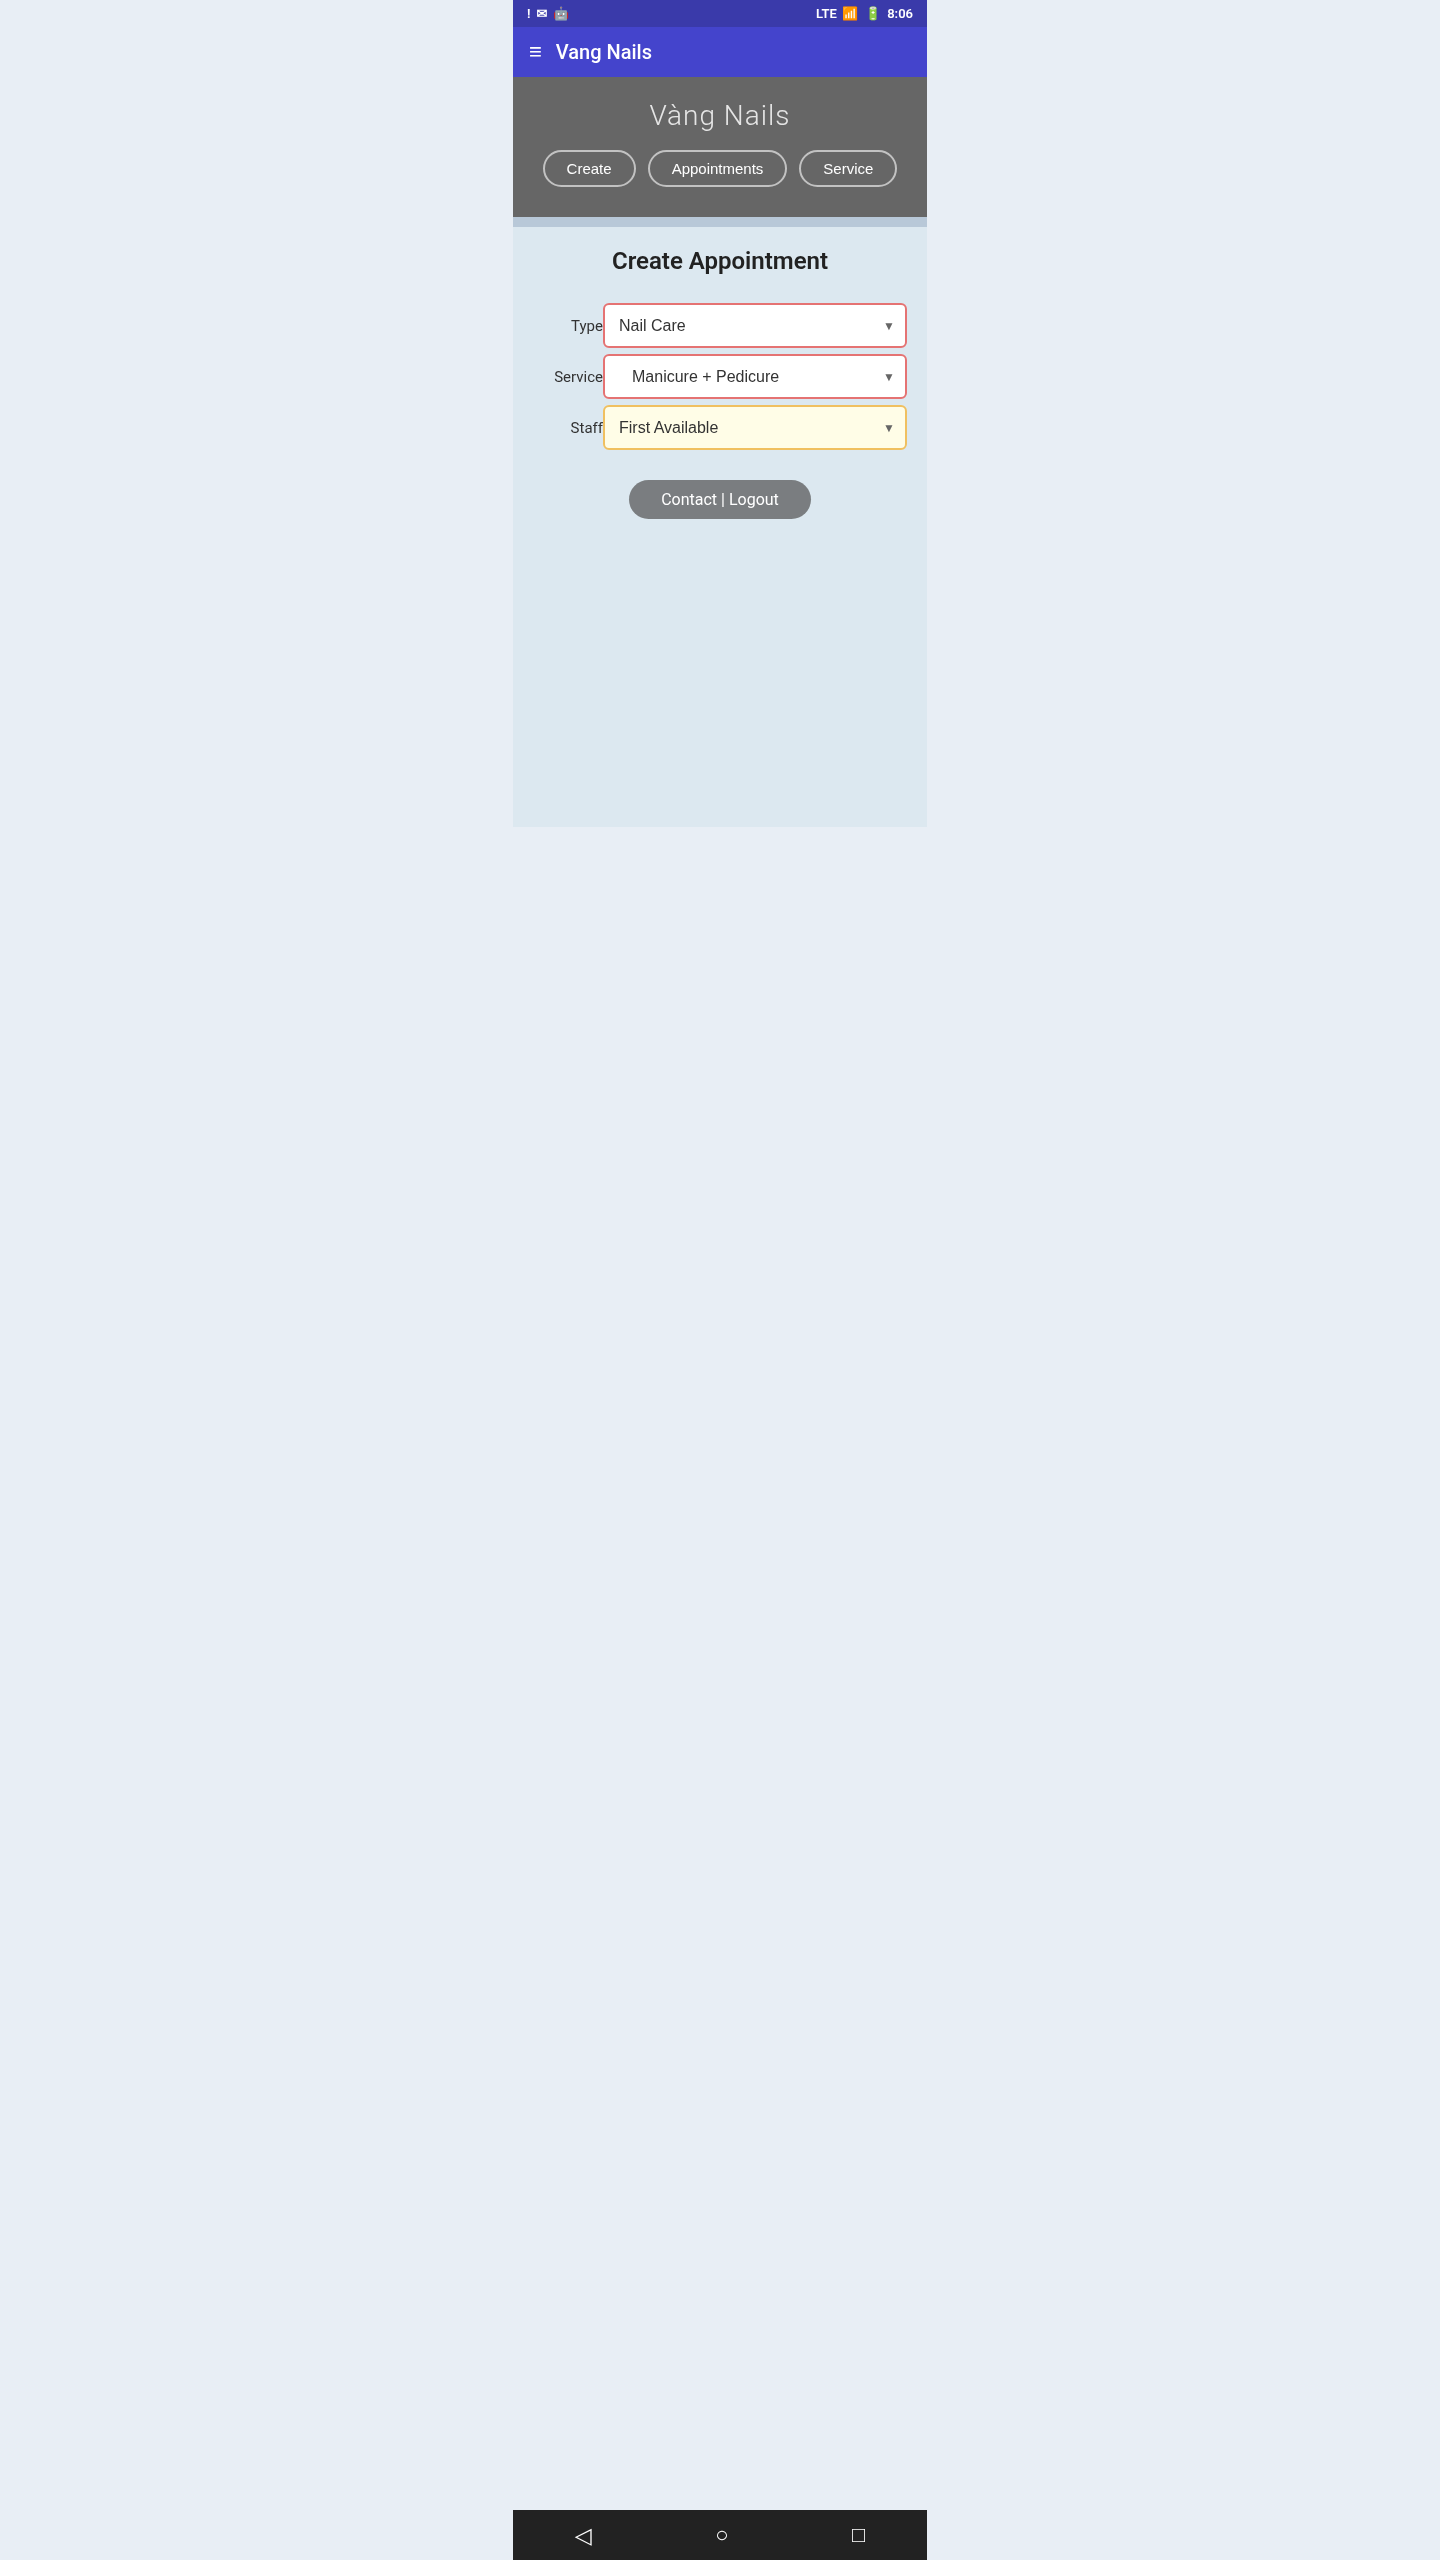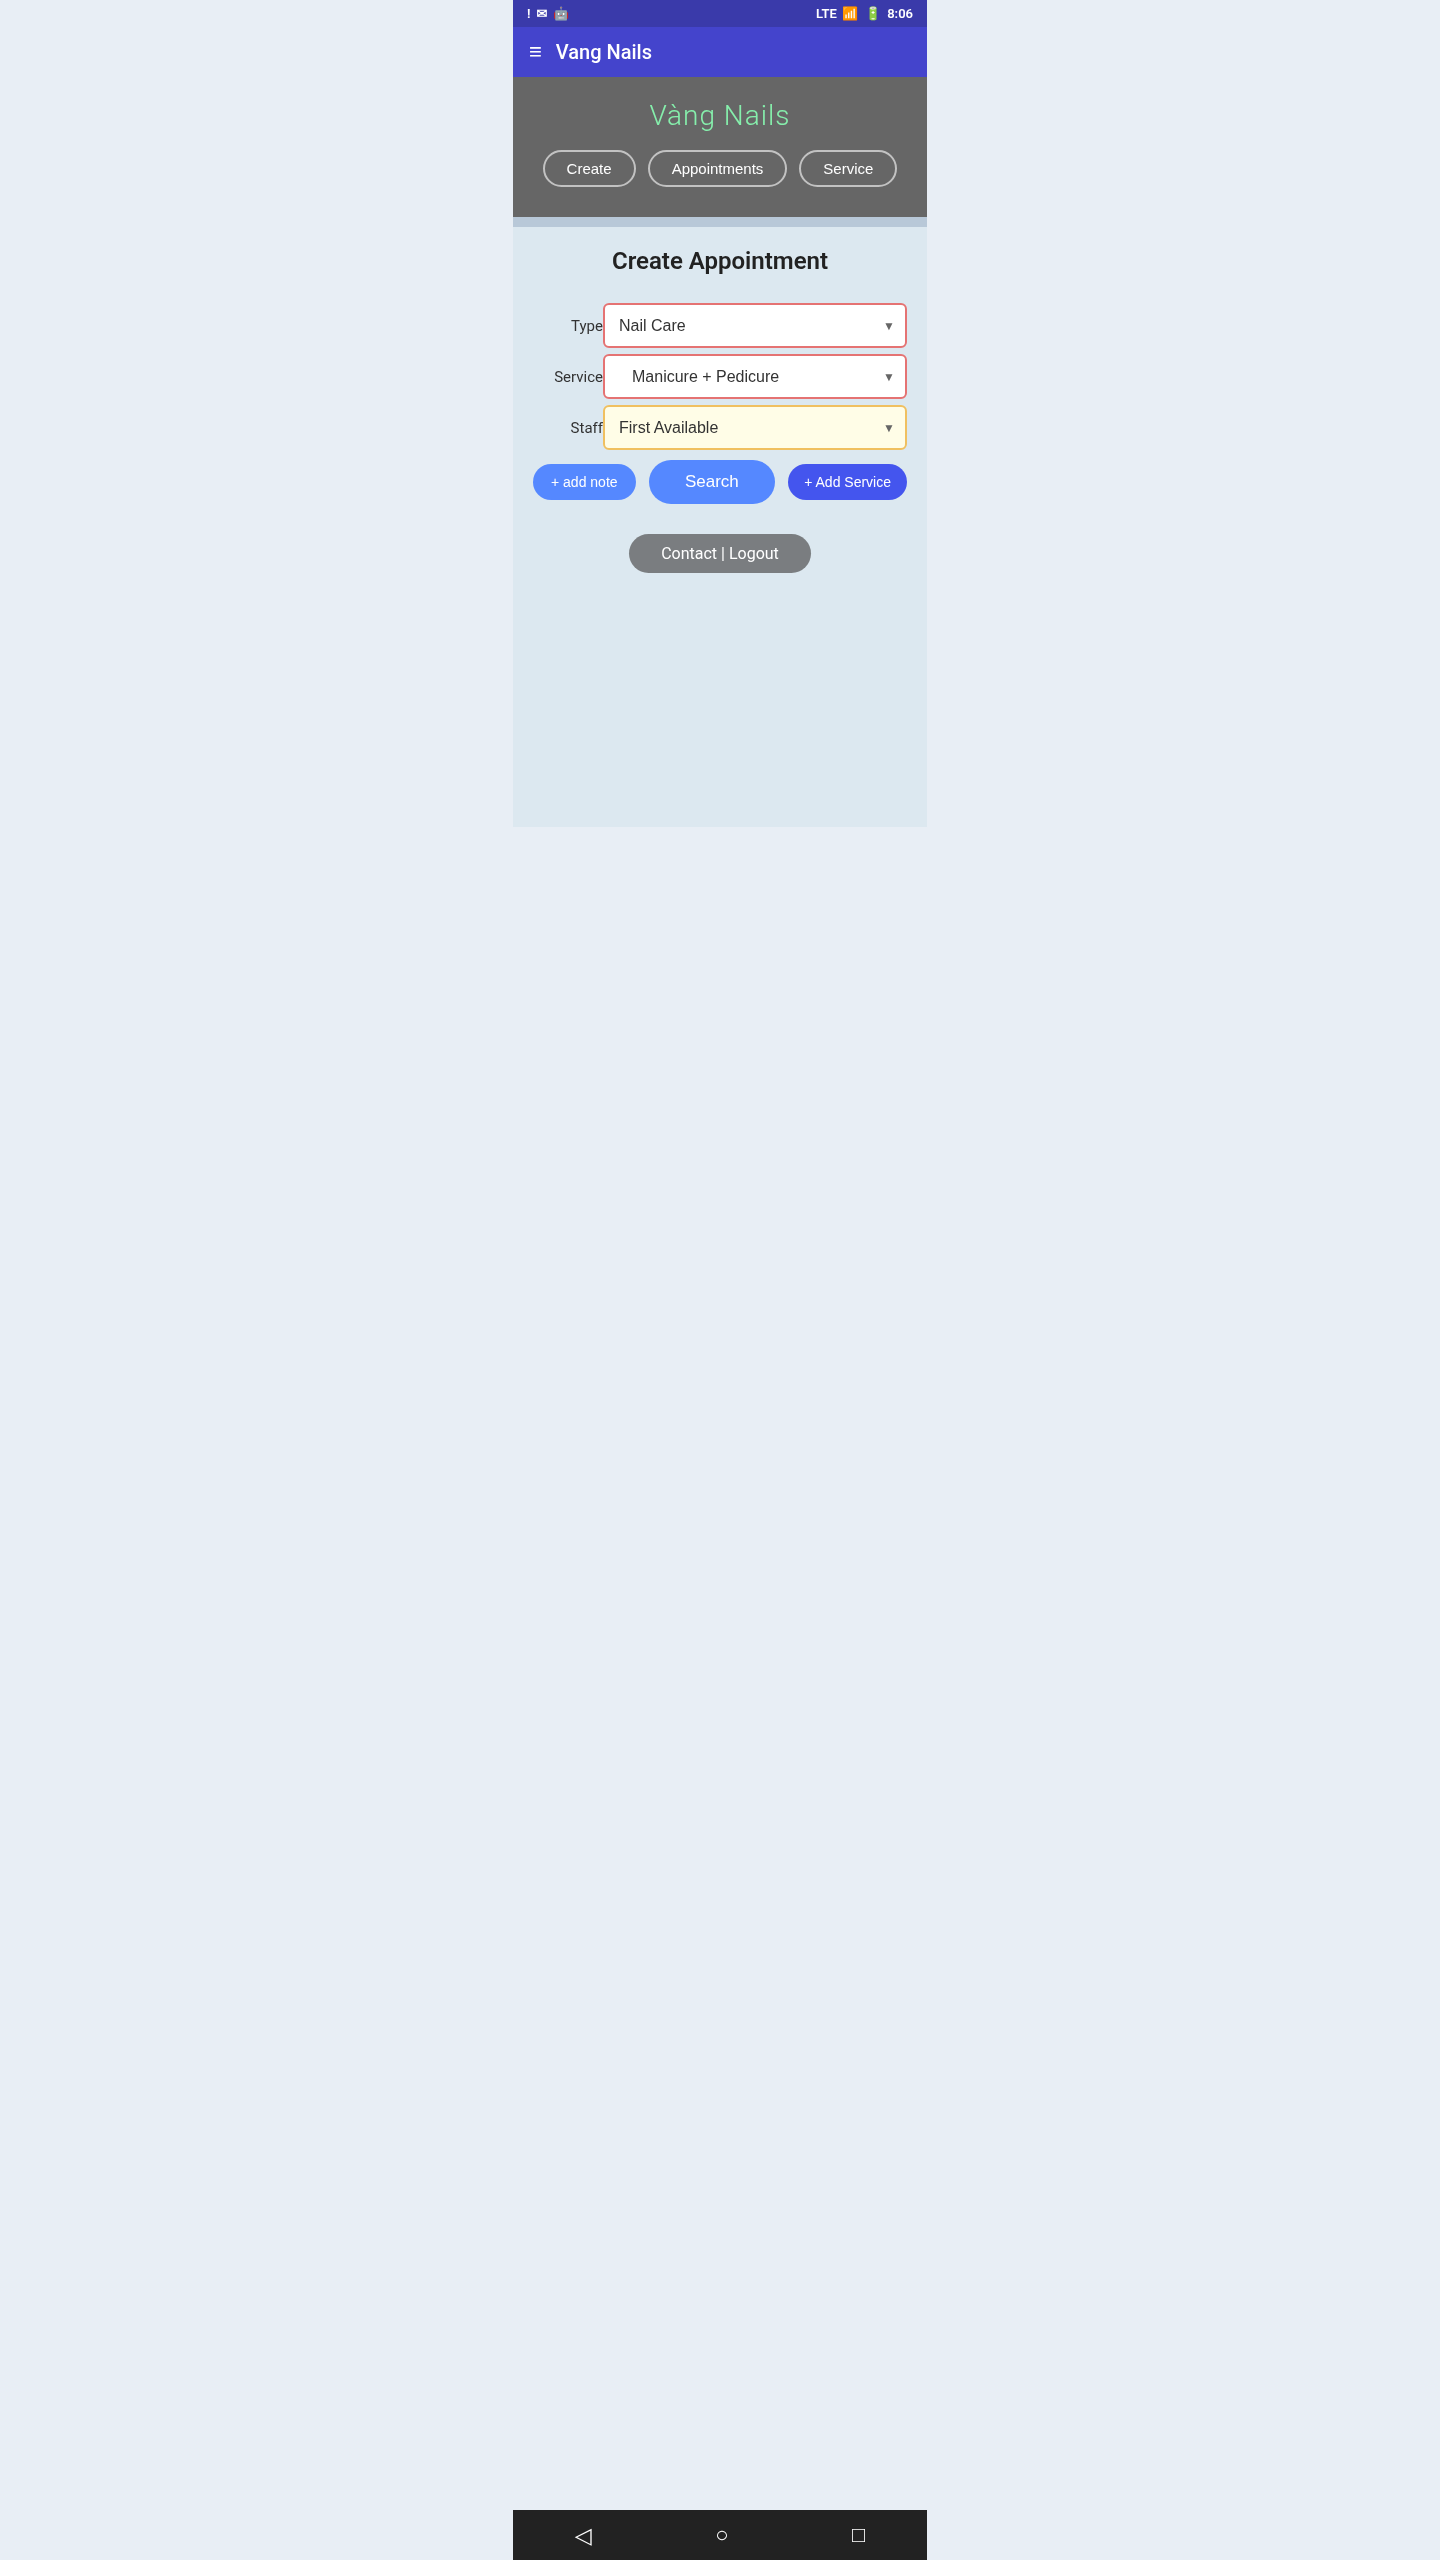--- a/index.html
+++ b/index.html
@@ -68,21 +68,21 @@
     .header-section {
       background: #666;
       padding: 22px 16px 30px;
       display: flex;
       flex-direction: column;
       align-items: center;
       gap: 18px;
     }
 
     .salon-name {
-      color: #86efac;
+      color: #e5e5e5;
       font-size: 28px;
       font-weight: 300;
       letter-spacing: 1px;
     }
 
     .header-buttons {
       display: flex;
       gap: 12px;
     }
 
@@ -337,25 +337,20 @@
       <select class="staff-select">
         <option>First Available</option>
         <option>Staff 1</option>
         <option>Staff 2</option>
       </select>
       <span class="select-arrow">▼</span>
     </div>
   </div>
 
 
-  <div class="bottom-buttons">
-    <button class="add-note-btn">+ add note</button>
-    <button class="search-btn">Search</button>
-    <button class="add-service-btn">+ Add Service</button>
-  </div>
 
   <div class="footer">
     <div class="footer-links">
       <span>Contact</span>
       <span> | </span>
       <span>Logout</span>
     </div>
   </div>
 </div>
 

